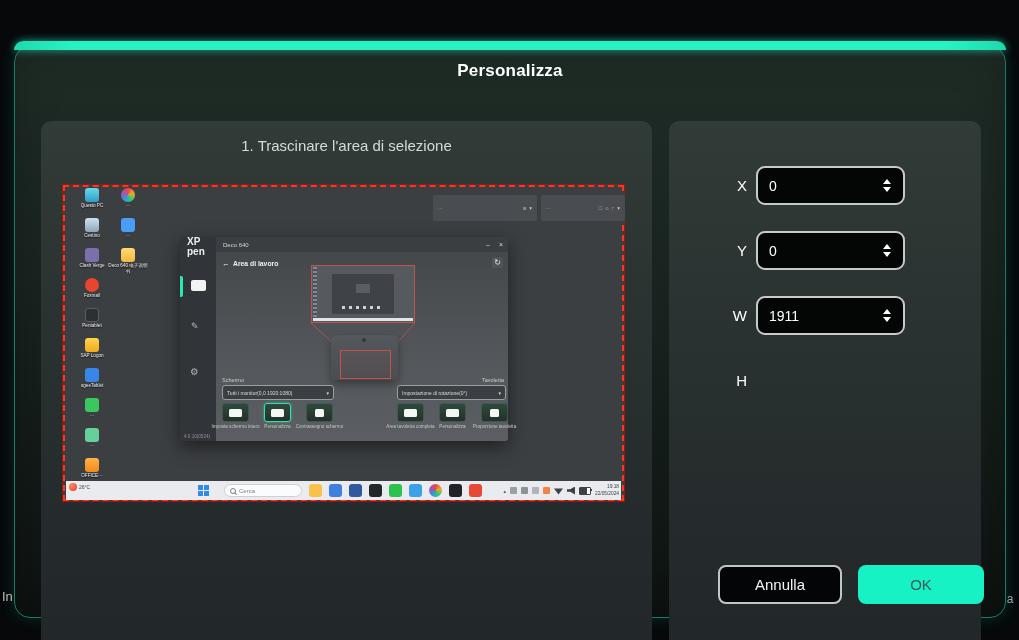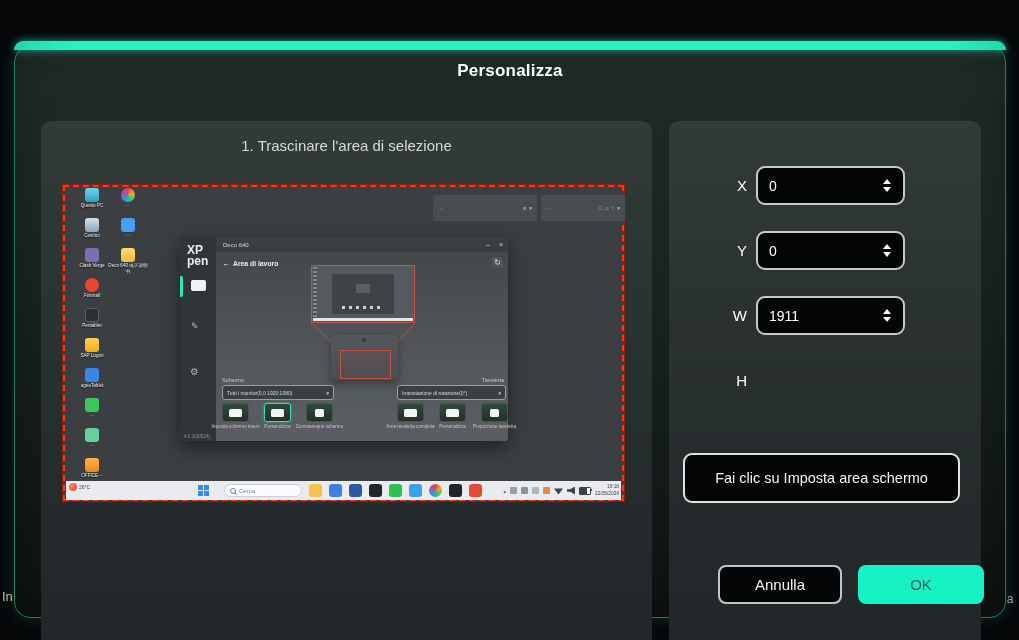--- a/index.html
+++ b/index.html
@@ -69,21 +69,21 @@
   .clock{text-align:right;font-size:4.8px;color:#3a3f44;line-height:1.35;}
 
   
   .win{position:absolute;left:115px;top:50px;width:328px;height:204px;background:#45484c;
        border-radius:3px;box-shadow:0 6px 18px rgba(0,0,0,.5);}
   .titlebar{position:absolute;left:36px;right:0;top:0;height:15px;background:#3a3d41;
        display:flex;align-items:center;padding:0 5px;box-sizing:border-box;}
   .titlebar .wt{flex:1;font-size:6px;color:#d2d5d7;padding-left:2px;}
   .wc{font-size:7px;color:#d8dadc;margin-left:9px;line-height:1;}
   .sidebar{position:absolute;left:0;top:0;bottom:0;width:36px;background:#313539;border-radius:3px 0 0 3px;}
-  .logo{position:absolute;left:7px;top:8px;font-size:12px;font-weight:bold;color:#eceeee;line-height:.95;}
+  .logo{position:absolute;left:7px;top:0;font-size:10px;font-weight:bold;color:#eceeee;line-height:.95;}
   .actbar{position:absolute;left:0;top:39px;width:3px;height:21px;background:#2be7b4;border-radius:0 2px 2px 0;}
   .tabicon{position:absolute;left:11px;top:43px;width:15px;height:11px;background:#f2f4f4;border-radius:2px;}
   .penicon{position:absolute;left:11px;top:84px;font-size:9px;color:#b6babc;}
   .gearicon{position:absolute;left:10px;top:129px;font-size:9.5px;color:#b2b6b8;}
   .wmain{position:absolute;left:36px;top:15px;right:0;bottom:0;border-radius:0 0 3px 0;
        background:linear-gradient(180deg,#45484b 0%,#53565a 55%,#5b5e62 100%);}
   .backar{position:absolute;left:42px;top:22px;font-size:7.5px;color:#e8ebeb;}
   .ptitle{position:absolute;left:53px;top:23px;font-size:6.8px;font-weight:bold;color:#eff1f1;}
   .refresh{position:absolute;right:5px;top:20px;width:11px;height:11px;border-radius:2px;
        color:#dfe2e2;font-size:8px;text-align:center;line-height:11px;background:rgba(255,255,255,.06);}
@@ -360,19 +360,18 @@
           <span class="sval">1911</span>
           <span class="spinner">
               <span class="tri-up"></span>
               <span class="tri-down"></span>
             </span>
         </div>
       </div>
       <div class="srow" style="top:240px;">
         <div class="slabel">H</div>
       </div>
-      <div class="setbtn">Fai clic su Imposta area schermo</div>
     </div>
 
     <div class="btn btn-cancel">Annulla</div>
     <div class="btn btn-ok">OK</div>
   </div>
 </div>
 
 </body></html>

